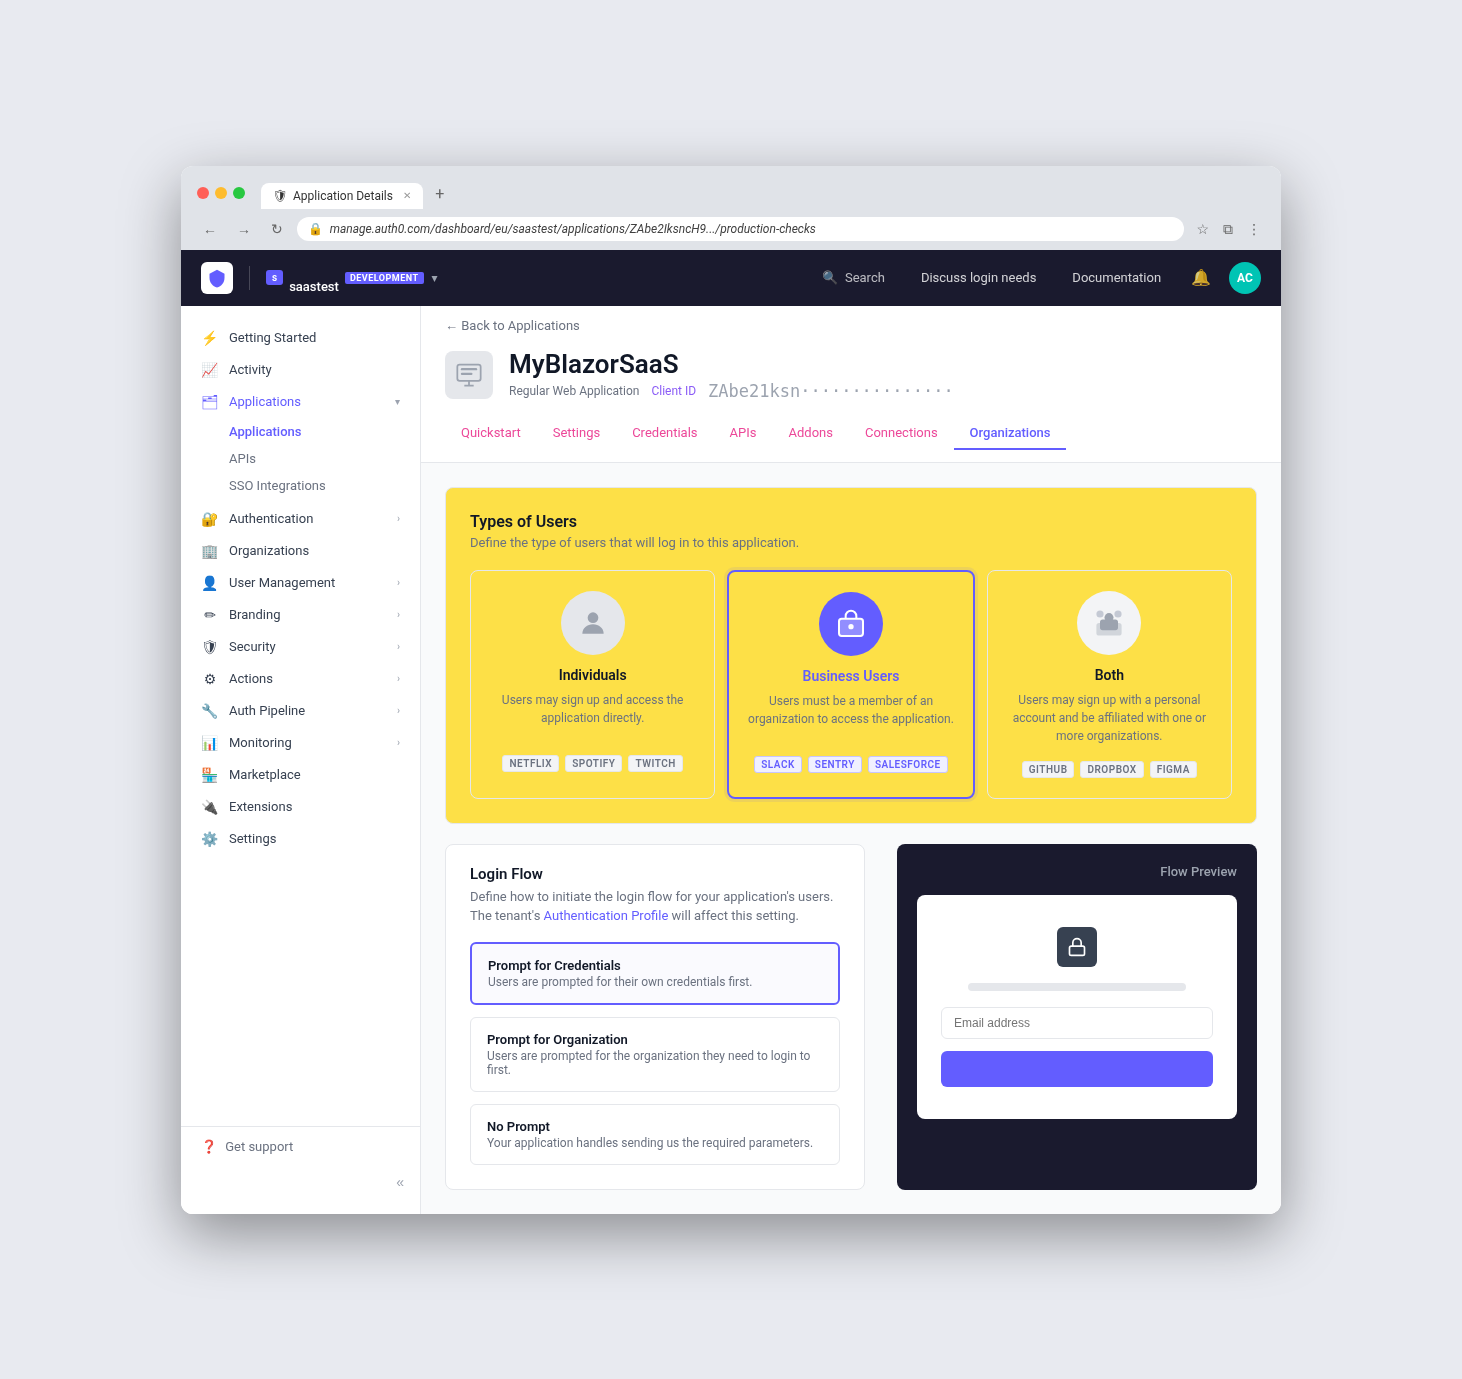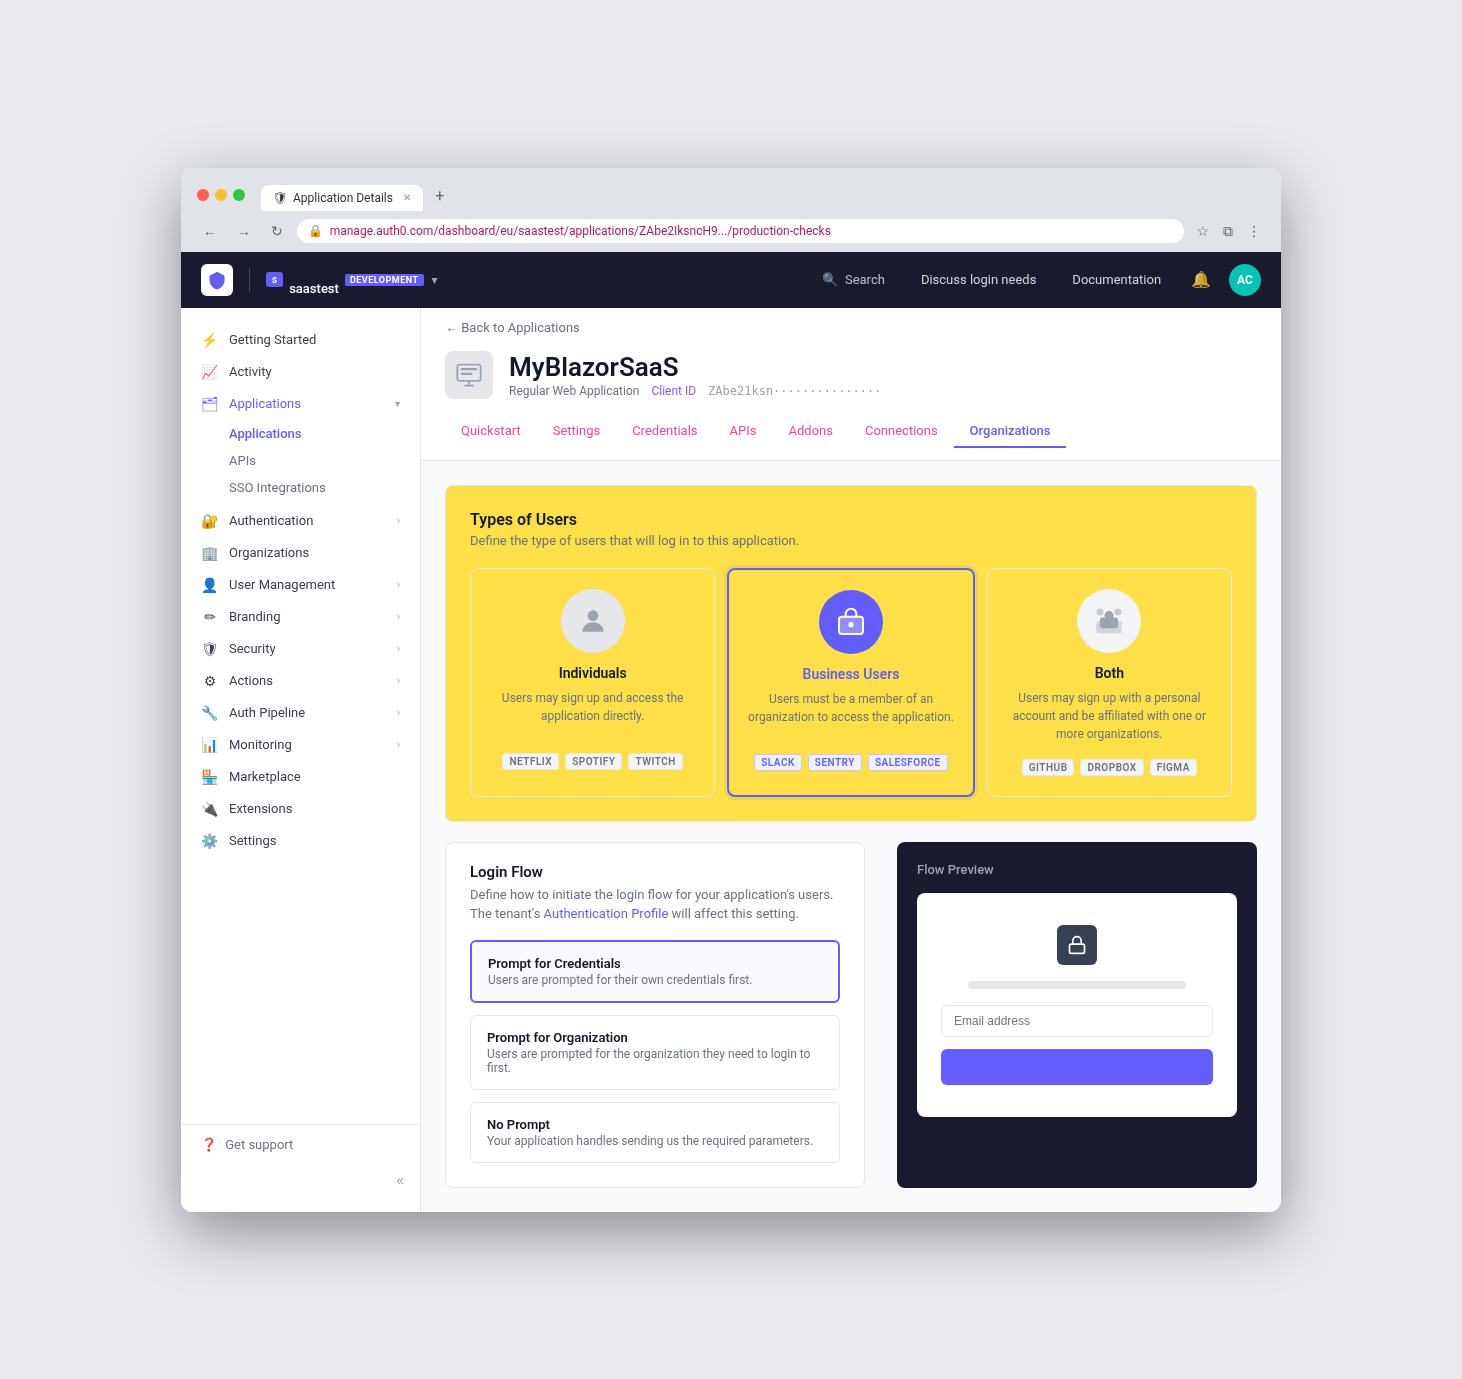--- a/index.html
+++ b/index.html
@@ -15,21 +15,21 @@
     .tl-yellow { background: #febc2e; }
     .tl-green { background: #28c840; }
     .tab-bar { display: flex; align-items: flex-end; flex: 1; gap: 2px; }
     .tab { background: #fff; border-radius: 8px 8px 0 0; padding: 6px 12px; font-size: 12px; color: #333; display: flex; align-items: center; gap: 6px; max-width: 200px; }
     .tab-icon { width: 14px; height: 14px; display: inline-flex; align-items: center; justify-content: center; }
     .tab-close { color: #999; font-size: 10px; cursor: pointer; margin-left: 4px; }
     .new-tab { background: transparent; padding: 6px 10px; color: #666; font-size: 16px; cursor: pointer; }
     .browser-toolbar { background: #e0e3e8; padding: 8px 16px; display: flex; align-items: center; gap: 8px; }
     .nav-btn { background: none; border: none; color: #666; cursor: pointer; font-size: 14px; padding: 4px 6px; border-radius: 4px; }
     .address-bar { flex: 1; background: #fff; border: none; border-radius: 20px; padding: 5px 12px; font-size: 12px; color: #333; display: flex; align-items: center; gap: 6px; }
-    .address-text { font-size: 12px; color: #be185d; flex: 1; }
+    .address-text { font-size: 12px; color: #404040; flex: 1; font-style: italic; }
     .toolbar-icons { display: flex; gap: 6px; }
     .toolbar-icon { color: #666; font-size: 14px; cursor: pointer; padding: 4px; }
 
     
     .app-layout { display: flex; flex-direction: column; background: #fff; }
     .app-header { background: #1a1a2e; color: #fff; padding: 0 20px; height: 56px; display: flex; align-items: center; gap: 12px; }
     .app-logo { display: flex; align-items: center; gap: 8px; }
     .logo-shield { width: 32px; height: 32px; background: #fff; border-radius: 6px; display: flex; align-items: center; justify-content: center; }
     .logo-shield svg { width: 20px; height: 20px; }
     .divider-v { width: 1px; height: 24px; background: rgba(255,255,255,0.2); margin: 0 4px; }
@@ -66,21 +66,21 @@
     .content { flex: 1; background: #f9fafb; overflow-y: auto; }
     .content-header { background: #fff; border-bottom: 1px solid #e5e7eb; padding: 12px 24px; }
     .breadcrumb { display: flex; align-items: center; gap: 6px; font-size: 13px; color: #6b7280; cursor: pointer; margin-bottom: 16px; }
     .app-info { display: flex; align-items: center; gap: 16px; }
     .app-icon { width: 48px; height: 48px; background: #e5e7eb; border-radius: 8px; display: flex; align-items: center; justify-content: center; color: #9ca3af; }
     .app-title-block { }
     .app-title { font-size: 26px; font-weight: 600; color: #111827; }
     .app-meta { display: flex; align-items: center; gap: 12px; margin-top: 2px; }
     .app-type { font-size: 12px; color: #6b7280; }
     .client-id-label { font-size: 12px; color: #8b5cf6; }
-    .client-id-value { font-size: 12px; color: #9ca3af; font-family: monospace; }
+    .client-id-value { font-size: 17px; color: #9ca3af; font-family: monospace; }
     .tabs-bar { display: flex; gap: 0; border-bottom: none; margin-top: 16px; }
     .tab-item { padding: 8px 16px; font-size: 13px; color: #ec4899; cursor: pointer; border-bottom: 2px solid transparent; }
     .tab-item.active { color: #635dff; border-bottom: 2px solid #635dff; font-weight: 500; }
 
     
     .orgs-content { padding: 24px; }
 
     
     .card { background: #fde047; border: 1px solid #e5e7eb; border-radius: 8px; padding: 24px; margin-bottom: 20px; }
     .card-title { font-size: 16px; font-weight: 600; color: #111827; margin-bottom: 4px; }
@@ -104,21 +104,21 @@
     .flow-section-title { font-size: 15px; font-weight: 600; color: #111827; margin-bottom: 4px; }
     .flow-section-desc { font-size: 13px; color: #6b7280; line-height: 1.5; }
     .flow-section-desc a { color: #635dff; text-decoration: none; }
 
     .flow-option { border: 1px solid #e5e7eb; border-radius: 6px; padding: 14px 16px; margin: 0 24px 12px; cursor: pointer; }
     .flow-option.selected { border: 2px solid #635dff; background: #fafafe; }
     .flow-option-title { font-size: 13px; font-weight: 600; color: #111827; margin-bottom: 2px; }
     .flow-option-desc { font-size: 12px; color: #6b7280; }
 
     
-    .flow-preview-panel { width: 360px; background: #1a1a2e; border-radius: 8px; padding: 20px; display: flex; flex-direction: column; align-items: flex-start; margin-left: 16px; }
+    .flow-preview-panel { width: 360px; background: #1a1a2e; border-radius: 8px; padding: 20px; display: flex; flex-direction: column; align-items: flex-end; margin-left: 16px; }
     .flow-preview-title { color: #9ca3af; font-size: 13px; font-weight: 500; margin-bottom: 16px; text-align: center; }
     .preview-card { background: #fff; border-radius: 8px; padding: 32px 24px; width: 100%; }
     .preview-lock { width: 40px; height: 40px; background: #374151; border-radius: 6px; margin: 0 auto 16px; display: flex; align-items: center; justify-content: center; }
     .preview-lock svg { color: #fff; }
     .preview-line { height: 8px; background: #e5e7eb; border-radius: 4px; margin: 0 auto 16px; width: 80%; }
     .preview-input { border: 1px solid #e5e7eb; border-radius: 6px; padding: 8px 12px; width: 100%; font-size: 12px; color: #9ca3af; margin-bottom: 12px; }
     .preview-button { background: #635dff; color: #fff; border: none; border-radius: 6px; padding: 10px; width: 100%; height: 36px; }
   </style>
 </head>
 <body>

